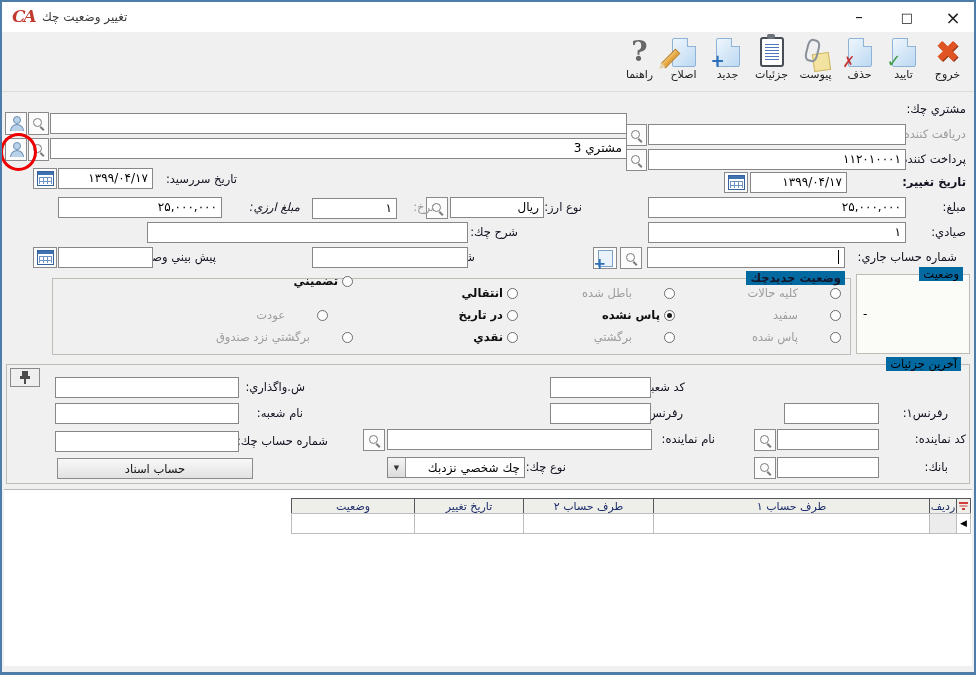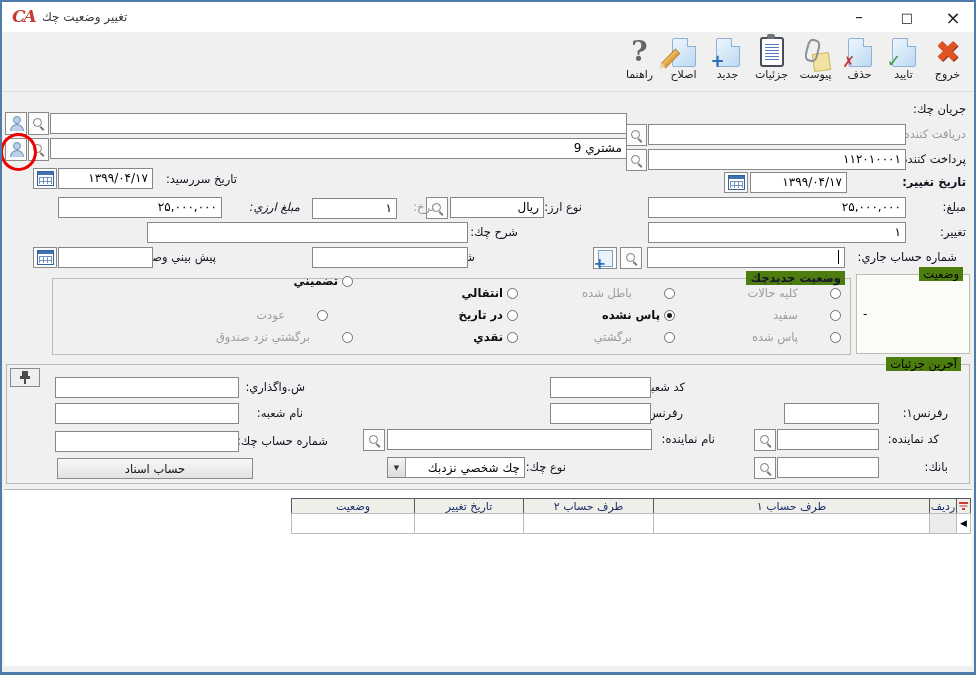--- a/index.html
+++ b/index.html
@@ -60,21 +60,21 @@
   .cal::after{content:"";position:absolute;left:1px;right:1px;top:5px;bottom:1px;
     background:repeating-linear-gradient(90deg,#6f94c4 0 1px,transparent 1px 4px),
                repeating-linear-gradient(#6f94c4 0 1px,transparent 1px 4px);}
   .pageplus{position:relative;width:13px;height:15px;border:1px solid #7aa2c8;background:#eaf3fb;}
   .pageplus::after{content:"+";position:absolute;left:-5px;bottom:-7px;font-size:15px;font-weight:bold;color:#2e6fba;}
   .pin{position:relative;width:12px;height:15px;}
   .pin .p1{position:absolute;top:1px;left:3px;width:6px;height:5px;background:#4c4c4c;}
   .pin .p2{position:absolute;top:6px;left:1px;width:10px;height:3px;background:#4c4c4c;}
   .pin .p3{position:absolute;top:9px;left:5px;width:2px;height:5px;background:#4c4c4c;}
   .gbox{position:absolute;border:1px solid #bdbdb5;box-sizing:border-box;}
-  .gbox-label{position:absolute;top:-8px;background:#4d7c0f;padding:0 4px;font-size:11.5px;direction:rtl;white-space:nowrap;}
+  .gbox-label{position:absolute;top:-8px;background:#0369a1;padding:0 4px;font-size:11.5px;direction:rtl;white-space:nowrap;}
   .radio-item{position:absolute;display:flex;direction:rtl;align-items:center;gap:4px;font-size:11.5px;height:14px;}
   .radio{width:11px;height:11px;border:1px solid #6b6b6b;border-radius:50%;background:#fff;position:relative;flex:0 0 auto;box-sizing:border-box;}
   .radio.checked::after{content:"";position:absolute;inset:2px;background:#1c1c1c;border-radius:50%;}
   .radio-item.dis{color:#9c9c9c;gap:32px;}
   .radio-item.en{color:#0d0d0d;font-weight:bold;}
   .button{position:absolute;background:linear-gradient(#f8f8f8,#e2e2e2);border:1px solid #8b8b8b;
     font-size:11.5px;display:flex;align-items:center;justify-content:center;direction:rtl;box-sizing:border-box;color:#111;}
   .combo{position:absolute;background:#fff;border:1px solid #878787;height:21px;box-sizing:border-box;
     display:flex;direction:ltr;align-items:center;}
   .combo .arrow-btn{width:17px;height:100%;background:linear-gradient(#f4f4f4,#dcdcdc);
@@ -175,21 +175,21 @@
       </div>
       <div class="tbtn">
         <div class="ic">
             <span class="exit-x">✖</span>
           </div>
         <span class="cap">خروج</span>
       </div>
     </div>
   </div>
 
-  <span class="lbl" style="right:8px;top:100px;">جريان چك:</span>
+  <span class="lbl" style="right:8px;top:100px;">مشتري چك:</span>
 
   <span class="lbl gray" style="right:8px;top:125px;">دريافت كننده:</span>
   <div class="field" style="left:646px;top:122px;width:258px;"></div>
   <div class="ibtn" style="left:624px;top:122px;width:21px;height:22px;">
       <span class="mag"></span>
     </div>
 
   <span class="lbl" style="right:8px;top:150px;">پرداخت كننده:</span>
   <div class="field" style="left:646px;top:147px;width:258px;">۱۱۲۰۱۰۰۰۱</div>
   <div class="ibtn" style="left:624px;top:147px;width:21px;height:22px;">
@@ -198,21 +198,21 @@
 
   <span class="lbl bold" style="right:8px;top:173px;">تاريخ تغيير:</span>
   <div class="field" style="left:748px;top:170px;width:97px;">۱۳۹۹/۰۴/۱۷</div>
   <div class="ibtn" style="left:722px;top:170px;width:24px;height:21px;">
       <span class="cal"></span>
     </div>
 
   <span class="lbl" style="right:8px;top:198px;">مبلغ:</span>
   <div class="field" style="left:646px;top:195px;width:258px;">۲۵,۰۰۰,۰۰۰</div>
 
-  <span class="lbl" style="right:8px;top:223px;">تغيير:</span>
+  <span class="lbl" style="right:8px;top:223px;">صيادي:</span>
   <div class="field" style="left:646px;top:220px;width:258px;">۱</div>
 
   <span class="lbl" style="right:17px;top:248px;">شماره حساب جاري:</span>
   <div class="field" style="left:645px;top:245px;width:198px;"></div>
   <span class="caret-mark" style="left:836px;top:248px;"></span>
   <div class="ibtn" style="left:618px;top:245px;width:22px;height:22px;">
       <span class="mag"></span>
     </div>
   <div class="ibtn" style="left:591px;top:245px;width:24px;height:22px;">
       <span class="pageplus"></span>
@@ -225,21 +225,21 @@
       <span class="mag"></span>
     </div>
   <div class="field" style="left:48px;top:111px;width:577px;"></div>
 
   <div class="ibtn" style="left:3px;top:136px;width:22px;height:23px;">
       <span class="person"></span>
     </div>
   <div class="ibtn" style="left:26px;top:136px;width:21px;height:23px;">
       <span class="mag"></span>
     </div>
-  <div class="field" style="left:48px;top:136px;width:577px;">مشتري 9</div>
+  <div class="field" style="left:48px;top:136px;width:577px;">مشتري 3</div>
   <div class="annotation" style="left:-2px;top:131px;width:31px;height:32px;"></div>
 
   <span class="lbl" style="right:737px;top:170px;">تاريخ سررسيد:</span>
   <div class="field" style="left:56px;top:166px;width:95px;">۱۳۹۹/۰۴/۱۷</div>
   <div class="ibtn" style="left:31px;top:166px;width:24px;height:21px;">
       <span class="cal"></span>
     </div>
 
   <span class="lbl" style="right:392px;top:198px;">نوع ارز:</span>
   <div class="field" style="left:448px;top:195px;width:94px;padding-left:46px;">ريال</div>
@@ -338,21 +338,21 @@
   <span class="lbl" style="right:669px;top:378px;">ش.واگذاري:</span>
   <div class="field" style="left:53px;top:375px;width:184px;"></div>
 
   <span class="lbl" style="right:26px;top:404px;">رفرنس۱:</span>
   <div class="field" style="left:782px;top:401px;width:95px;"></div>
   <span class="lbl" style="right:291px;top:404px;">رفرنس۲:</span>
   <div class="field" style="left:548px;top:401px;width:101px;"></div>
   <span class="lbl" style="right:671px;top:404px;">نام شعبه:</span>
   <div class="field" style="left:53px;top:401px;width:184px;"></div>
 
-  <span class="lbl" style="right:35px;top:430px;margin-left:20px;">كد نماينده:</span>
+  <span class="lbl" style="right:8px;top:430px;margin-left:20px;">كد نماينده:</span>
   <div class="field" style="left:775px;top:427px;width:102px;"></div>
   <div class="ibtn" style="left:752px;top:427px;width:22px;height:22px;">
       <span class="mag"></span>
     </div>
   <span class="lbl" style="right:259px;top:430px;">نام نماينده:</span>
   <div class="field" style="left:385px;top:427px;width:265px;"></div>
   <div class="ibtn" style="left:361px;top:427px;width:22px;height:22px;">
       <span class="mag"></span>
     </div>
   <span class="lbl" style="right:646px;top:432px;">شماره حساب چك:</span>

